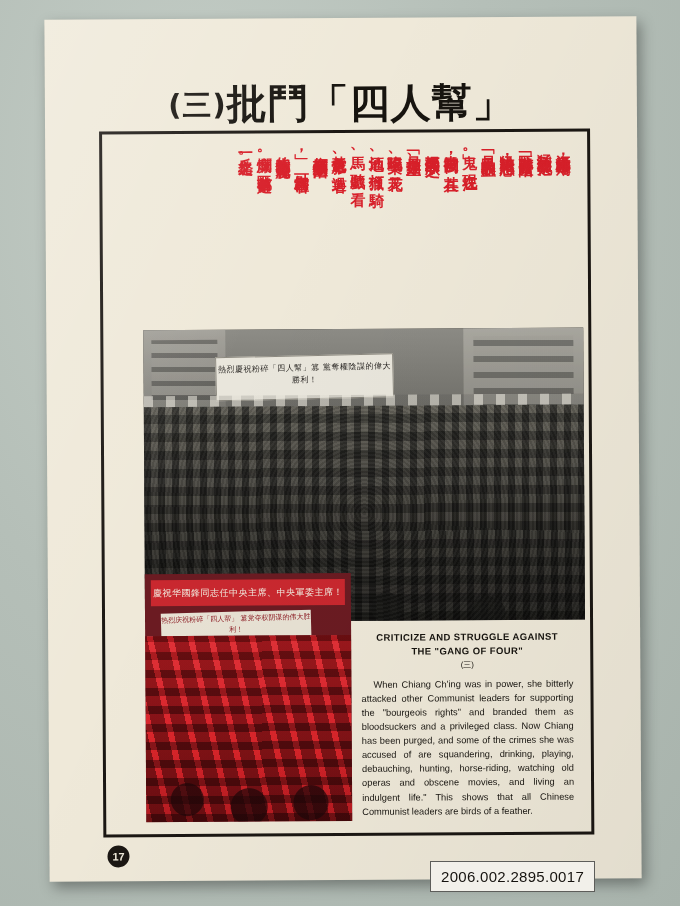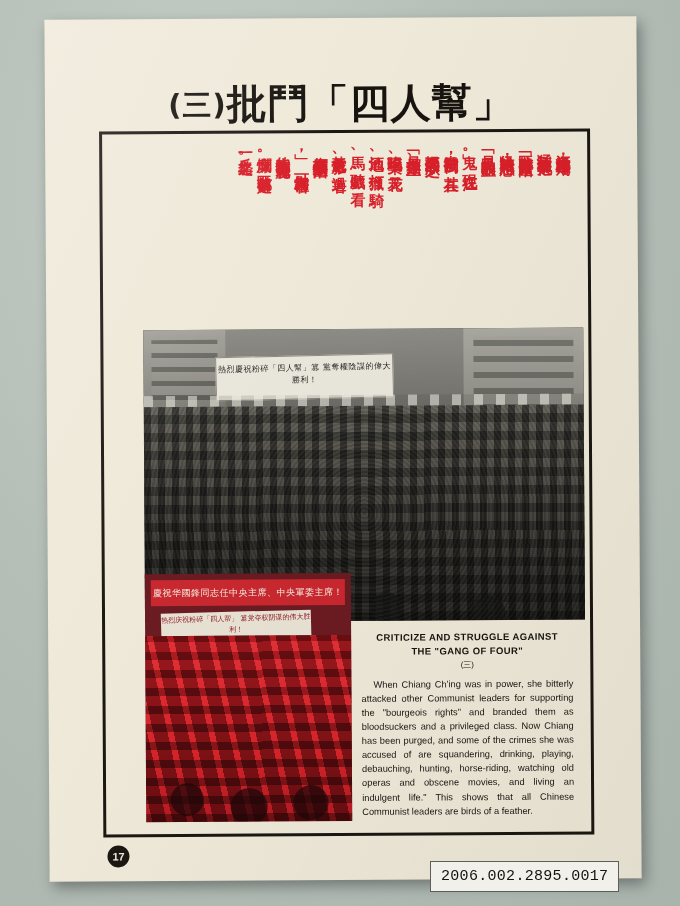--- a/index.html
+++ b/index.html
@@ -280,21 +280,21 @@
   }
 
   
   .acclabel {
     position: absolute;
     left: 430px;
     top: 861px;
     padding: 6px 10px;
     background: #f2f0ea;
     border: 1px solid #5d5d5a;
-    font-family: Liberation Mono, monospace;
+    font-family: Liberation Sans, sans-serif;
     font-size: 15px;
     color: #16130f;
     letter-spacing: .3px;
   }
 </style>
 </head>
 <body>
 
 <div class="backdrop"></div>
 

